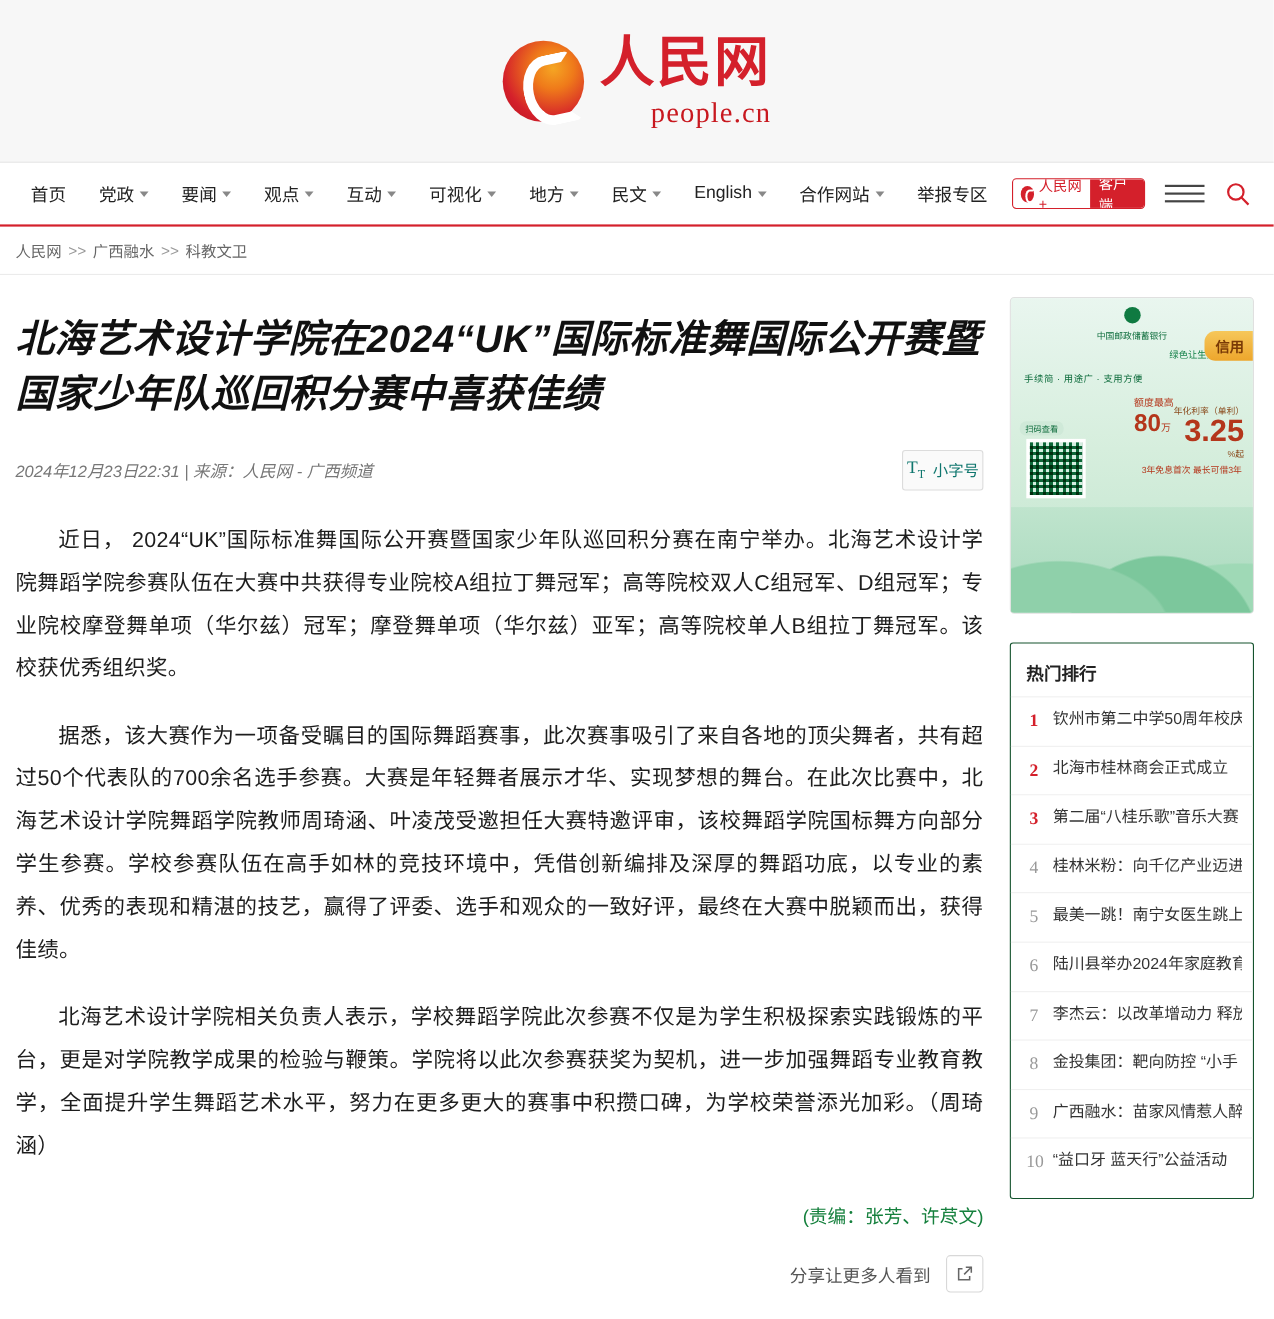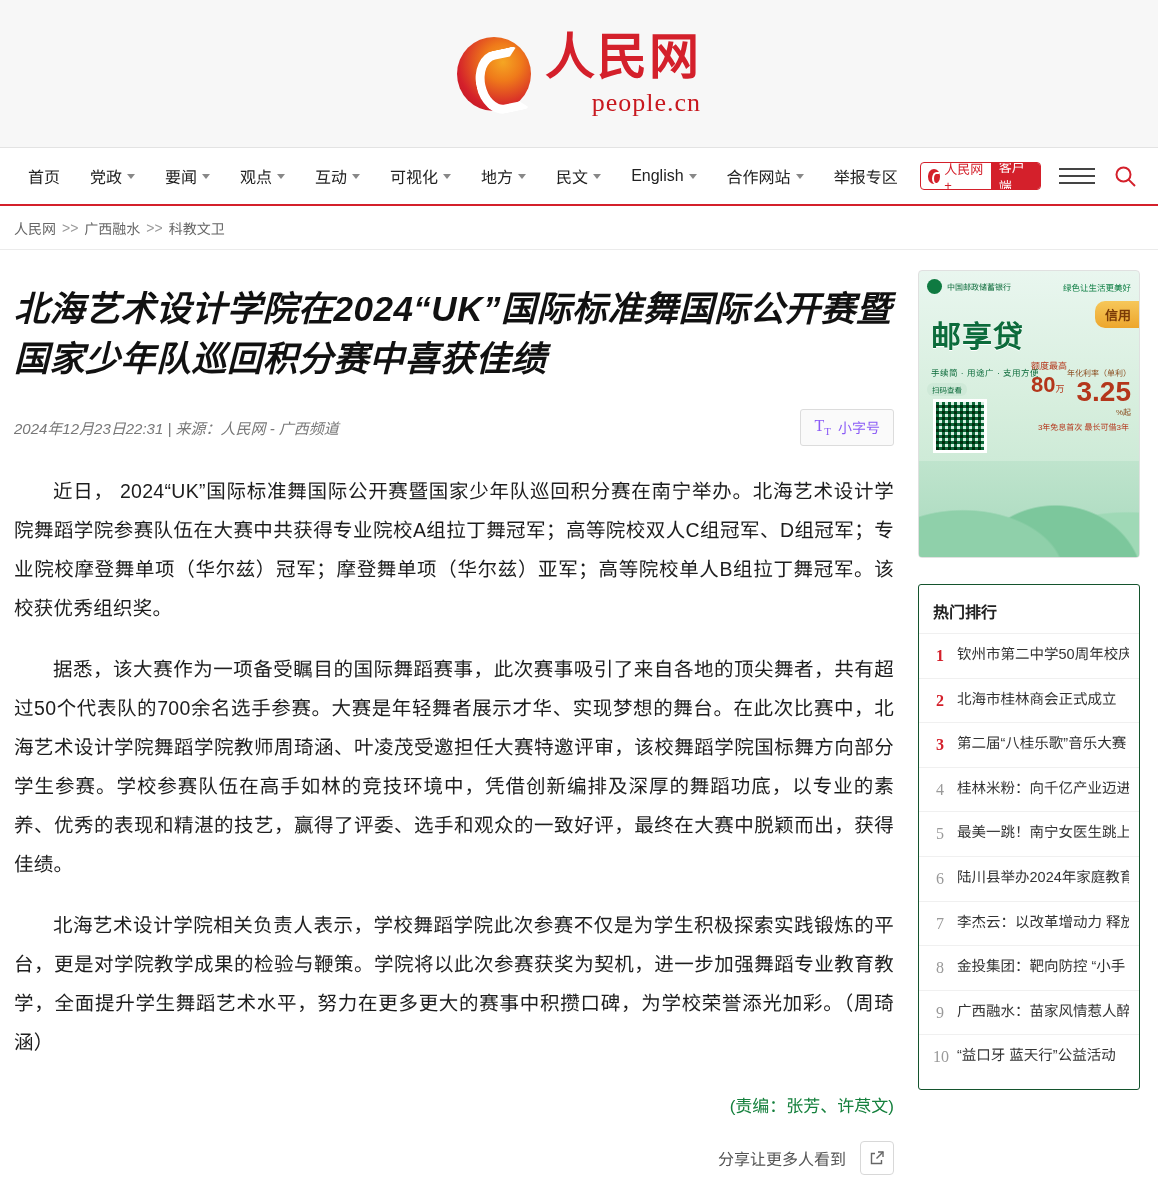--- a/index.html
+++ b/index.html
@@ -177,23 +177,23 @@
     display: flex;
     align-items: center;
     font-size: 15px;
     color: #777;
   }
   .meta-text { flex: 1; font-style: italic; }
   .fontsize-box {
     border: 1px solid #dcdcdc;
     border-radius: 3px;
     background: #fafafa;
-    color: #8b5cf6;
+    color: #0f766e;
     font-size: 14px;
-    padding: 7px 13px;
+    padding: 7px 3px;
     display: flex;
     align-items: center;
     gap: 7px;
     cursor: pointer;
   }
   .tt { font-family: "Liberation Serif", serif; font-size: 16px; }
   .tt sub { font-size: 11px; }
 
   .body-text { margin-top: 26px; }
   .body-text p {
@@ -236,21 +236,21 @@
     height: 288px;
     border-radius: 4px;
     overflow: hidden;
     position: relative;
     background: linear-gradient(#e9f6ef 0%, #d6eedd 48%, #bfe4cd 100%);
     border: 1px solid #e0e0e0;
   }
   .ad-top {
     display: flex; align-items: center; gap: 5px;
     padding: 8px 8px 0 8px;
-    font-size: 8px; color: #0b6b3a;
+    font-size: 8px; color: #0b6b3a; flex-direction: column;
   }
   .ad-top .bankmark {
     width: 15px; height: 15px; border-radius: 50%;
     background: #0f7a41;
   }
   .ad-top .slogan { color: #16824a; font-size: 8.5px; margin-left: auto; }
   .ad-title {
     margin: 18px 0 0 12px;
     font-size: 30px;
     font-weight: bold;
@@ -487,21 +487,20 @@
   </main>
 
   <aside class="side-col">
 
     <div class="ad-card">
       <div class="ad-top">
         <span class="bankmark"></span>
         <span>中国邮政储蓄银行</span>
         <span class="slogan">绿色让生活更美好</span>
       </div>
-      <div class="ad-title">邮享贷</div>
       <div class="ad-badge">信用</div>
 
       <div class="ad-amount">
         <div>额度最高</div>
         <div><span class="num">80</span><span>万</span></div>
       </div>
 
       <div class="ad-rate">
         <div class="small">年化利率（单利）</div>
         <div class="big">3.25</div>

